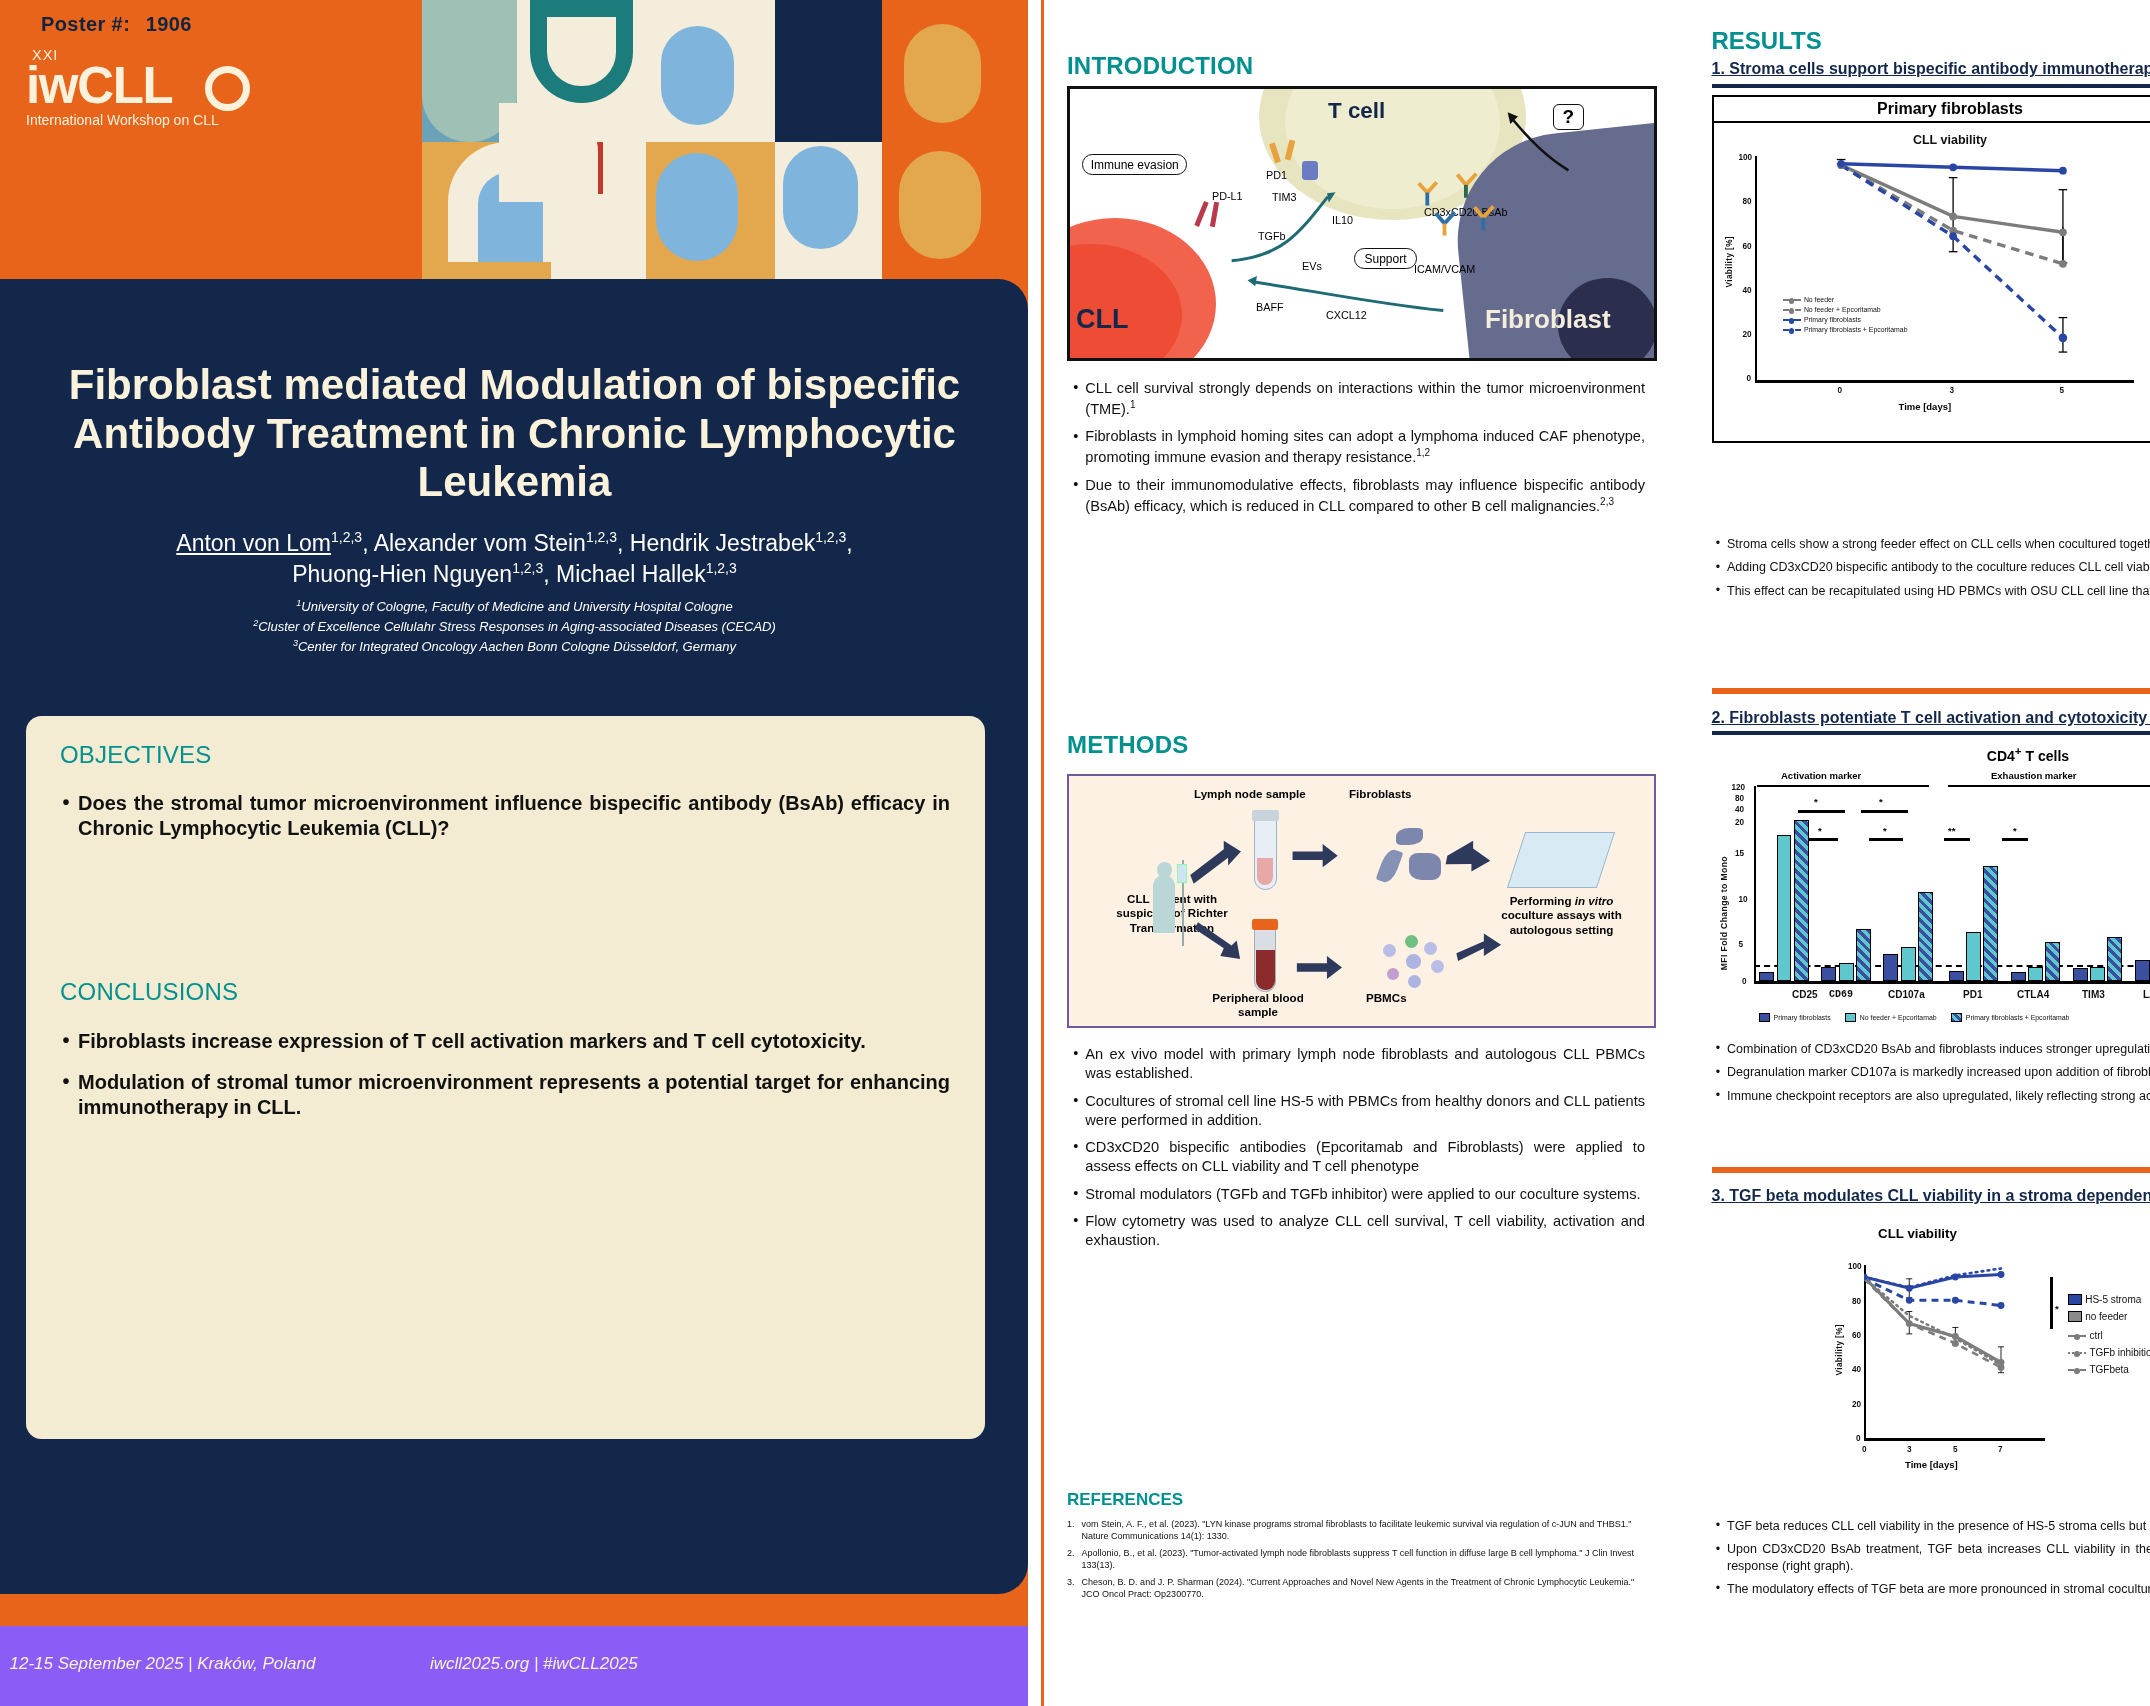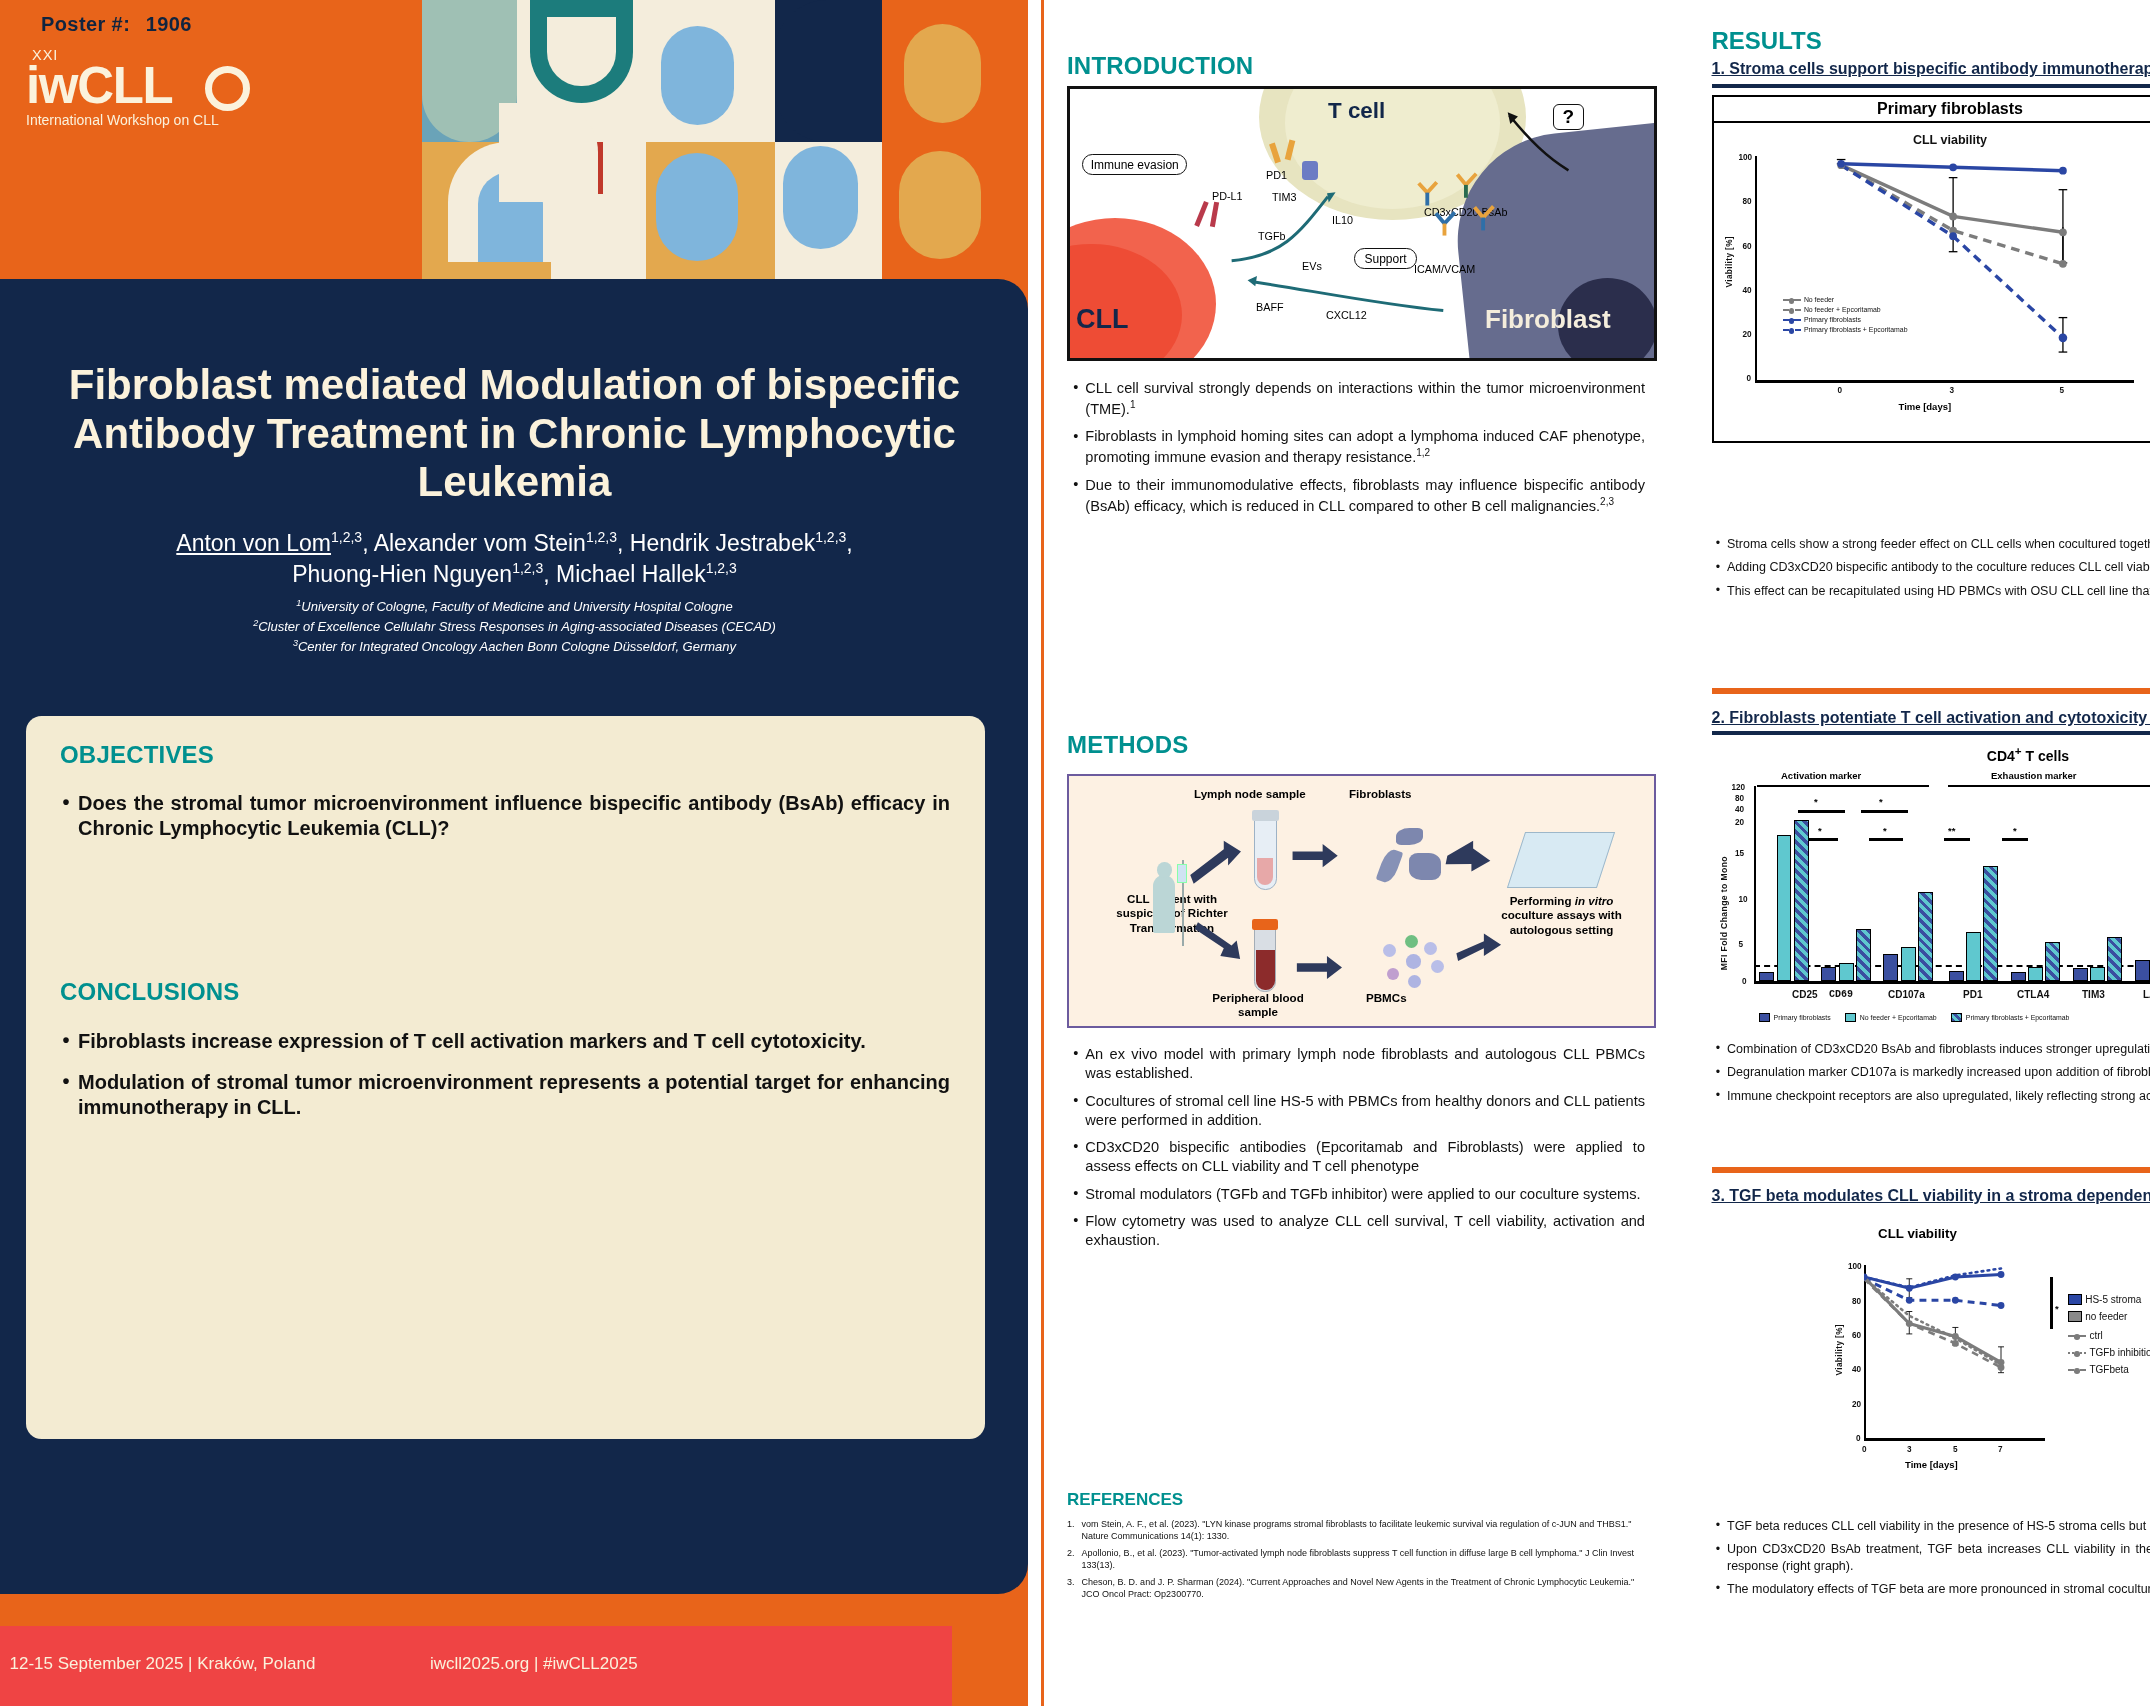--- a/index.html
+++ b/index.html
@@ -30,26 +30,26 @@
   }
   #authors { position:absolute; left:39px; top:249px; width:951px; color:#ffffff; font-size:23px; text-align:center; line-height:1.3; }
   #authors .ul { text-decoration:underline; }
   #authors sup { font-size:14px; }
   #affils { position:absolute; left:39px; top:318px; width:951px; color:#ffffff; font-size:13px; font-style:italic; text-align:center; line-height:1.45; }
   #affils sup { font-size:9px; }
   #cream-box {
     position:absolute; left:26px; top:437px; width:959px; height:723px;
     background:#F3EBD2; border-radius:15.5px;
   }
-  .cream-h { color:#00908F; font-size:24px; font-weight:bold; letter-spacing:0.2px; }
+  .cream-h { color:#00908F; font-size:24px; font-weight:normal; letter-spacing:0.2px; }
   #cream-box .body-list { font-size:20px; font-weight:bold; color:#111; line-height:1.25; }
   #cream-box li { margin-bottom:15.5px; text-align:justify; list-style:none; position:relative; padding-left:18px; }
   #cream-box li:before { content:"\2022"; position:absolute; left:2.6px; top:-0.9px; }
   .ital { font-style:italic; }
-  #orange-footer { position:absolute; left:0; top:1626px; width:952px; height:81px; background:#ef4444; }
+  #orange-footer { position:absolute; left:0; top:1626px; width:1028px; height:81px; background:#8b5cf6;font-style:italic; }
   #orange-footer .f1 { position:absolute; left:9.5px; top:28px; color:#FBF2DC; font-size:17px; }
   #orange-footer .f2 { position:absolute; left:430px; top:28px; color:#FBF2DC; font-size:17px; }
 
   
   #mid-col { position:absolute; left:1041px; top:0; width:650px; height:1707px; background:#ffffff; }
   #mid-col:before { content:""; position:absolute; left:0; top:0; width:3px; height:1707px; background:#E8641A; }
   .sec-h { color:#00908F; font-size:24px; font-weight:bold; letter-spacing:0.2px; }
   .diagram-box { border:3px solid #111; background:#ffffff; position:relative; overflow:hidden; }
   .mid-list { font-size:14.6px; color:#111; line-height:1.3; }
   .mid-list li { list-style:none; position:relative; padding-left:16.3px; margin-bottom:8.6px; text-align:justify; }

